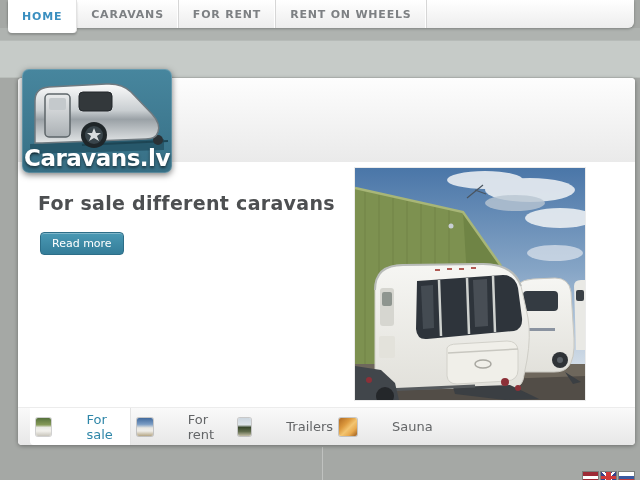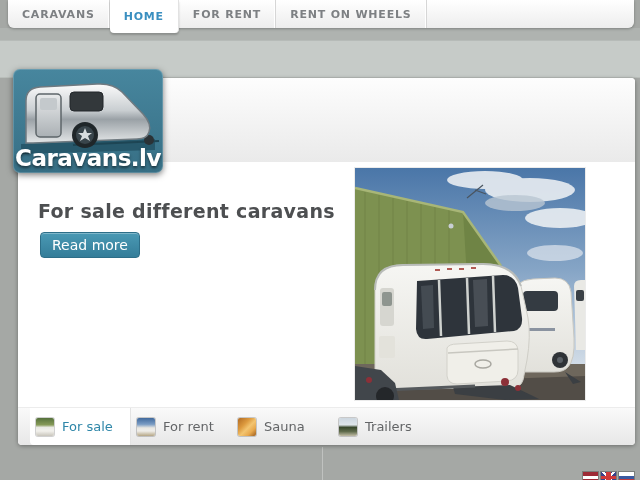--- a/index.html
+++ b/index.html
@@ -22,47 +22,47 @@
   .band { position:absolute; left:0; top:40px; width:640px; height:38px;
     background:#c6cbc8; border-top:1px solid #b6bbb8; border-bottom:1px solid #b9beba; }
 
   
   .card { position:absolute; left:18px; top:78px; width:617px; height:367px;
     background:#ffffff; border-radius:4px; box-shadow:0 1px 4px rgba(0,0,0,.35); z-index:5; }
   .card-header { position:absolute; left:0; top:0; width:100%; height:84px;
     background:linear-gradient(#fdfdfd,#eaeaea); border-radius:4px 4px 0 0; }
 
   
-  .logo { position:absolute; left:13px; top:69px; width:150px; height:104px;
+  .logo { position:absolute; left:22px; top:69px; width:150px; height:104px;
     background:linear-gradient(#47869e,#376f85); border-radius:7px; z-index:30;
     box-shadow:0 2px 6px rgba(0,0,0,.5), inset 0 0 0 1px rgba(255,255,255,.18);
     cursor:pointer; overflow:hidden; }
   .logo-text { position:absolute; left:0; bottom:2px; width:100%; text-align:center;
     color:#ffffff; font-weight:bold; font-size:23px; letter-spacing:-.5px;
     text-shadow:0 2px 3px rgba(0,0,0,.55); }
 
   
-  .hero-title { position:absolute; left:38px; top:200px; font-size:19px; color:#4d4f51;
+  .hero-title { position:absolute; left:38px; top:192px; font-size:19px; color:#4d4f51;
     letter-spacing:.3px; z-index:6; }
   .read-more { position:absolute; left:40px; top:232px; z-index:6;
     background:linear-gradient(#4a99b4,#347d99); border:1px solid #2d6e88; border-radius:4px;
-    color:#ffffff; font-size:14px; padding:4px 11px; cursor:pointer;
+    color:#ffffff; font-size:11px; padding:4px 11px; cursor:pointer;
     box-shadow:inset 0 1px 0 rgba(255,255,255,.3); font-family:inherit; }
 
   
   .photo { position:absolute; left:355px; top:168px; width:230px; height:232px;
     z-index:6; cursor:pointer; box-shadow:0 0 0 1px rgba(0,0,0,.08); }
 
   
   .tabbar { position:absolute; left:0; bottom:0; width:100%; height:38px;
     background:linear-gradient(#fafafa,#e7e7e7); border-top:1px solid #ececec;
     border-radius:0 0 4px 4px; display:flex; align-items:stretch; padding-left:12px; }
   .tab { width:101px; display:flex; align-items:center; gap:8px; padding-left:6px; cursor:pointer; }
   .tab.active { background:#ffffff; border-right:1px solid #e3e3e3; border-radius:0 0 0 4px; }
-  .tab-label { font-size:13px; color:#636567; }
+  .tab-label { font-size:13px; color:#636567;margin-left:27px; }
   .tab.active .tab-label { color:#2e86a8; }
   .thumb { width:18px; height:18px; border-radius:2px; box-shadow:0 0 0 1px rgba(0,0,0,.18); }
   .thumb-sale   { background:linear-gradient(180deg,#55713c 0%,#869a58 38%,#e9e9e4 52%,#f2f1ec 72%,#c9c6bc 100%); }
   .thumb-rent   { background:linear-gradient(180deg,#40699c 0%,#7a9cc4 35%,#e9e7e1 55%,#efeeea 72%,#b5a685 100%); }
   .thumb-sauna  { background:linear-gradient(135deg,#b06a22 0%,#dd9a3e 35%,#f3c571 55%,#e8a94e 75%,#9c5c1d 100%); }
   .thumb-trail  { background:linear-gradient(180deg,#ccd6df 0%,#dfe5ea 38%,#39482c 52%,#5f6b4c 75%,#c2bda6 100%); }
 
   
   .footer-divider { position:absolute; left:322px; top:447px; width:1px; height:33px;
     background:rgba(255,255,255,.3); }
@@ -74,48 +74,48 @@
       linear-gradient(90deg,transparent 36%,#cf3a3a 36%,#cf3a3a 64%,transparent 64%),
       linear-gradient(135deg,transparent 44%,#ffffff 44%,#ffffff 56%,transparent 56%),
       linear-gradient(45deg,transparent 44%,#ffffff 44%,#ffffff 56%,transparent 56%),
       #39418c; }
   .flag-ru { background:linear-gradient(180deg,#ffffff 0%,#ffffff 33%,#3a5aa0 33%,#3a5aa0 66%,#c43a3a 66%,#c43a3a 100%); }
 </style>
 </head>
 <body>
 
 <nav class="navbar">
+  <div class="nav-item active">HOME</div>
   <div class="nav-item">CARAVANS</div>
-  <div class="nav-item active">HOME</div>
   <div class="nav-item">FOR RENT</div>
   <div class="nav-item">RENT ON WHEELS</div>
 </nav>
 
 <div class="band-shadow"></div>
 <div class="band"></div>
 
 <div class="card">
   <div class="card-header"></div>
 
   <div class="tabbar">
     <div class="tab active">
       <span class="thumb thumb-sale"></span>
       <span class="tab-label">For sale</span>
     </div>
     <div class="tab">
       <span class="thumb thumb-rent"></span>
       <span class="tab-label">For rent</span>
     </div>
     <div class="tab">
+      <span class="thumb thumb-trail"></span>
+      <span class="tab-label">Trailers</span>
+    </div>
+    <div class="tab">
       <span class="thumb thumb-sauna"></span>
       <span class="tab-label">Sauna</span>
-    </div>
-    <div class="tab">
-      <span class="thumb thumb-trail"></span>
-      <span class="tab-label">Trailers</span>
     </div>
   </div>
 </div>
 
 <div class="logo">
   <svg width="150" height="104" viewBox="0 0 150 104">
     <defs>
       <linearGradient id="chrome" x1="0" y1="0" x2="0" y2="1">
         <stop offset="0" stop-color="#fbfbfb"></stop>
           <stop offset="0.45" stop-color="#c9ced1"></stop>

